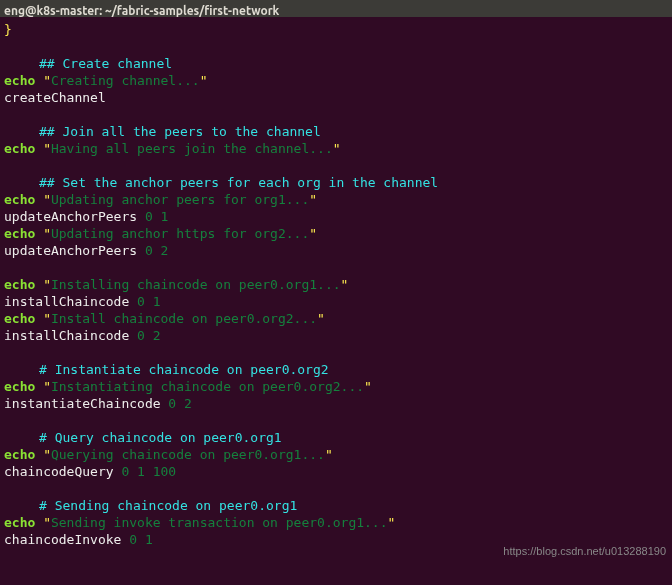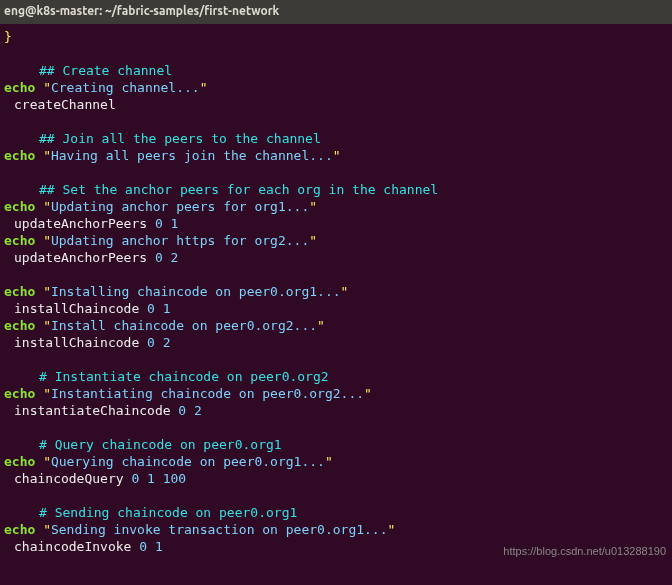--- a/index.html
+++ b/index.html
@@ -10,42 +10,42 @@
     body {
       width: 672px;
       height: 585px;
       background: #300a24;
       font-family: 'DejaVu Sans Mono', 'Consolas', monospace;
       font-size: 13px;
       overflow: hidden;
       position: relative;
     }
     .titlebar {
-      height: 24px;
+      height: 17px;
       background: #3c3b37;
       color: #dfdbd2;
       padding-left: 4px;
       font-size: 12px;
       line-height: 22px;
       font-family: 'Ubuntu', sans-serif;
       font-weight: bold;
     }
     .terminal {
       padding: 4px 4px;
       line-height: 17px;
     }
     .line {
       white-space: pre;
       min-height: 17px;
     }
     .cyan { color: #34e2e2; margin-left: 35px; }
     .yellow { color: #fce94f; }
-    .white { color: #eeeeec; margin-left: 10px; }
+    .white { color: #eeeeec; }
     .green { color: #8ae234; font-weight: bold; margin-top: 24px; }
-    .magenta { color: #7dd3fc; }
+    .magenta { color: #15803d; }
     .watermark {
       position: absolute;
       bottom: 28px;
       right: 6px;
       color: #888;
       font-size: 11px;
       font-family: Arial, sans-serif;
     }
   </style>
 </head>

